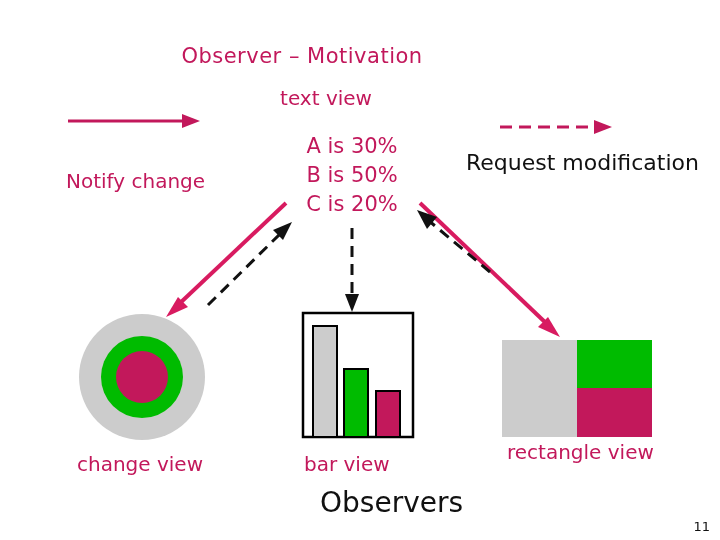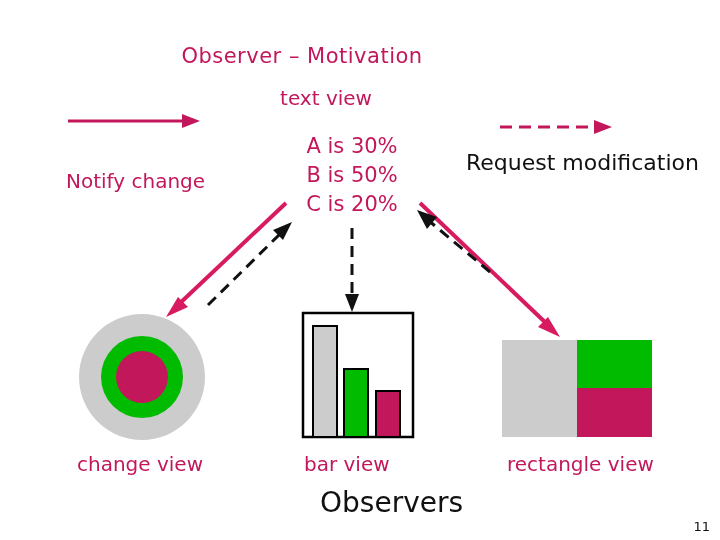--- a/index.html
+++ b/index.html
@@ -60,21 +60,21 @@
   #target-view-label {
     left: 77px;
     top: 452px;
   }
   #bar-view-label {
     left: 304px;
     top: 452px;
   }
   #rect-view-label {
     left: 507px;
-    top: 452px;
+    top: 440px;
   }
   #observers-label {
     left: 320px;
     top: 486px;
   }
   .textbox {
     position: absolute;
     left: 293px;
     top: 132px;
     width: 118px;

